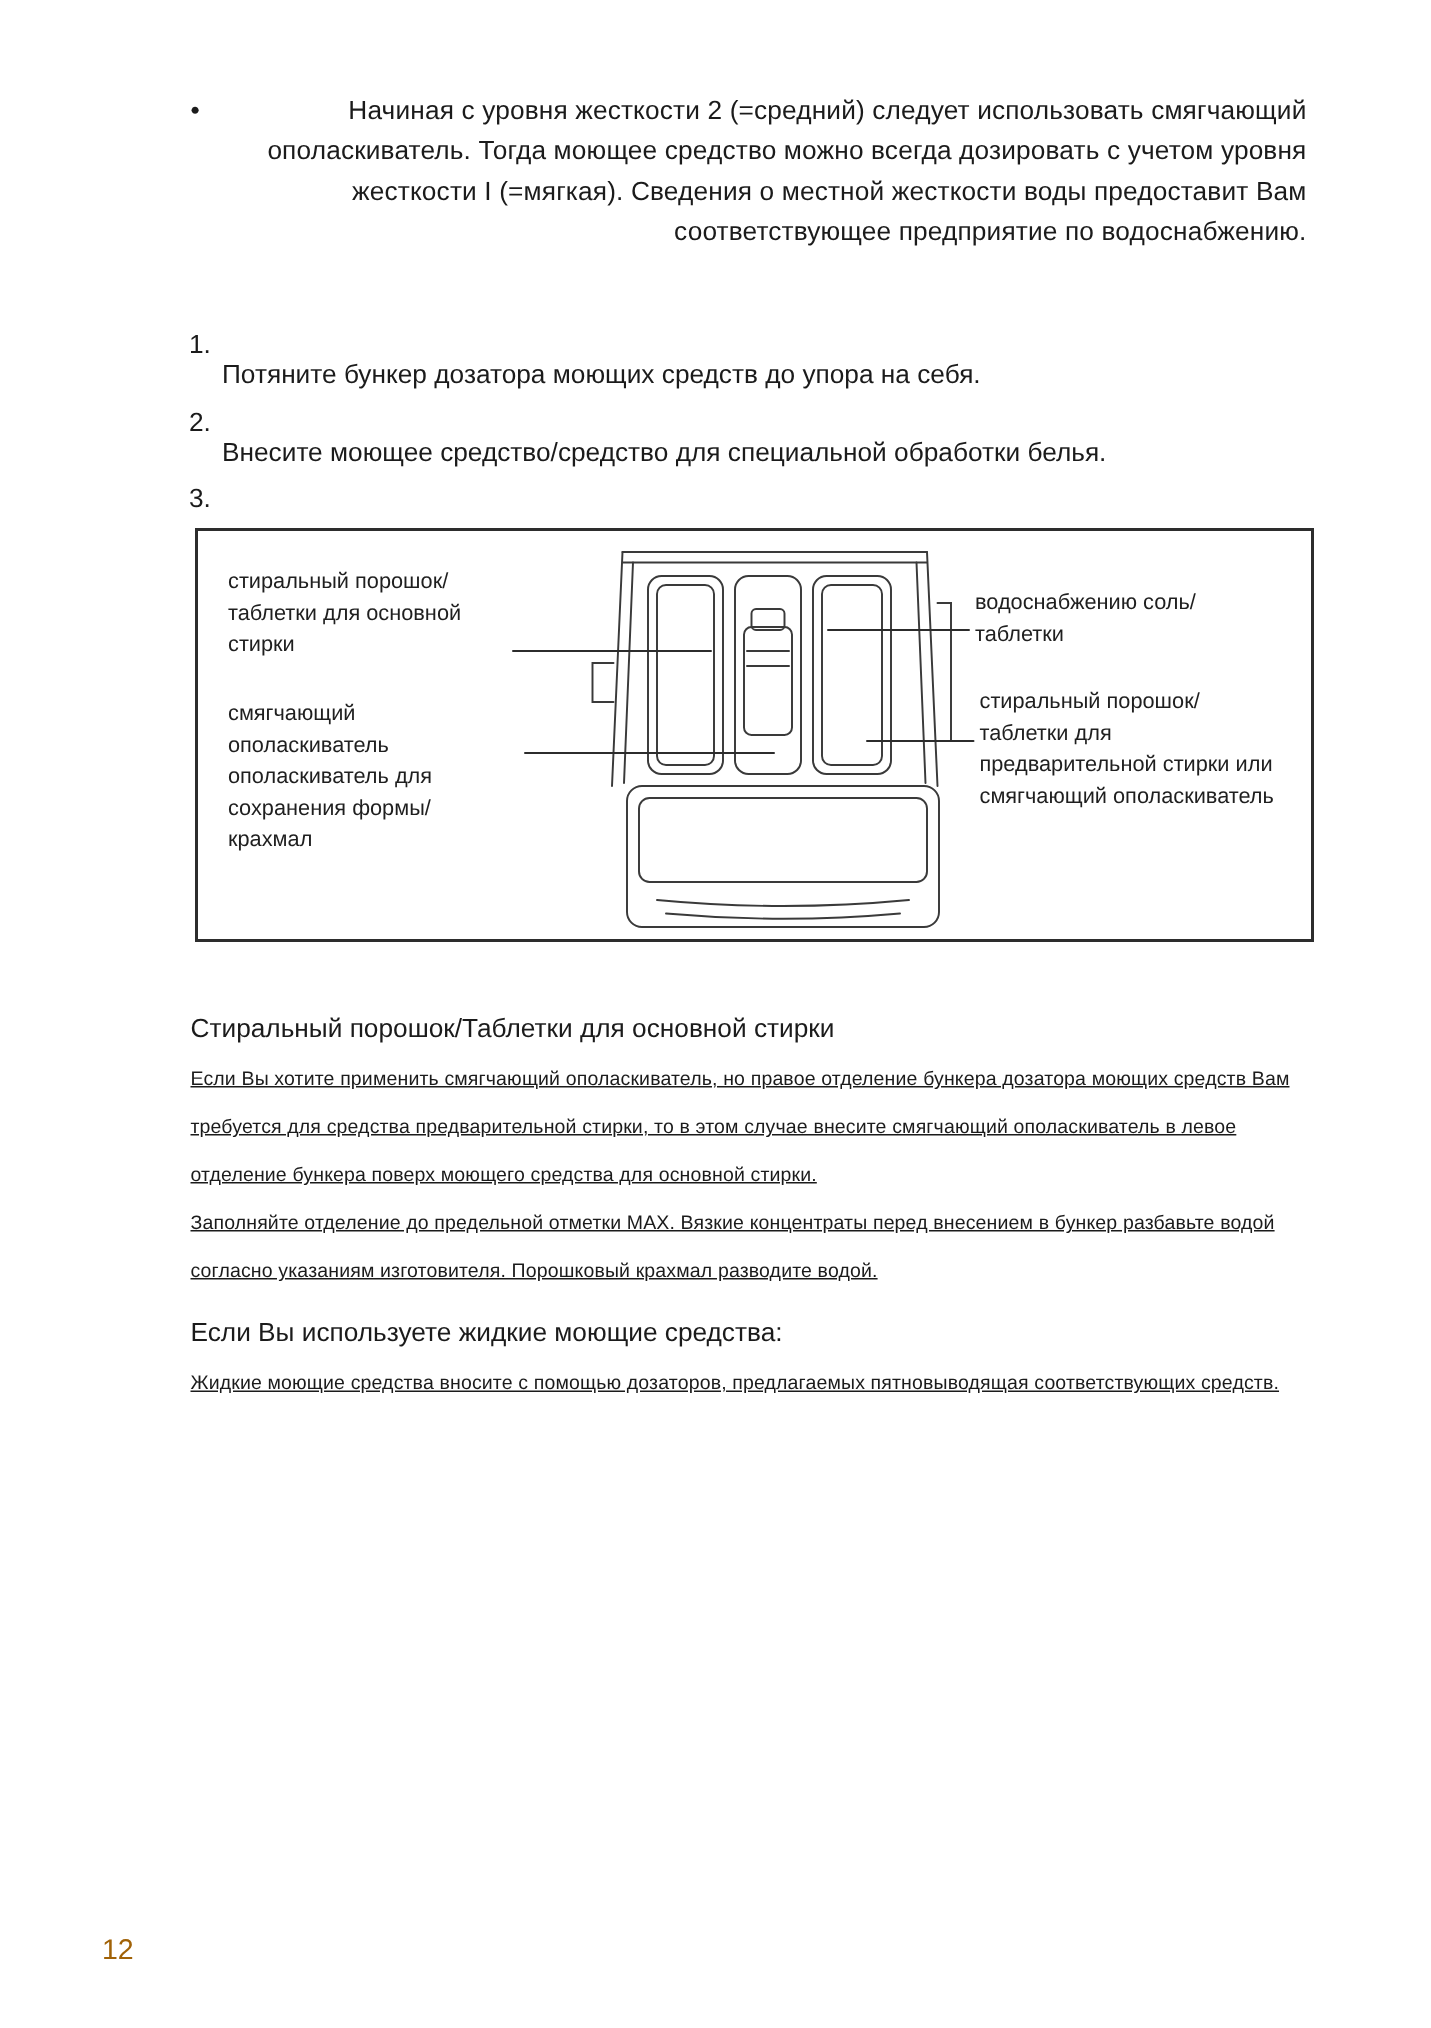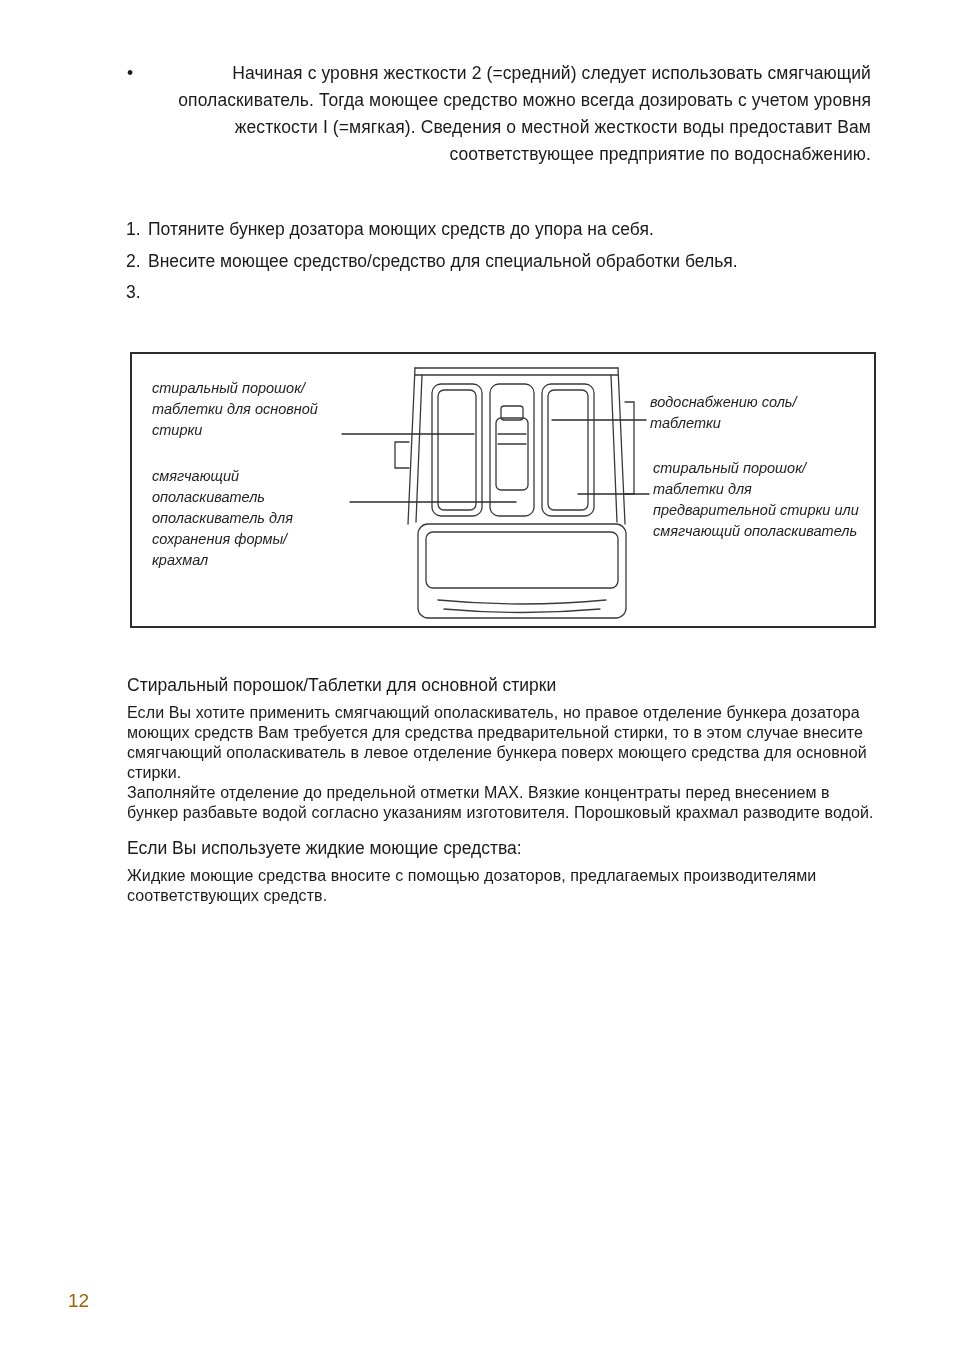--- a/index.html
+++ b/index.html
@@ -25,50 +25,49 @@
   .bullet-text {
     font-size: 17.5px; line-height: 27px;
     letter-spacing: 0.1px;
     text-align: right;
   }
 
   
   .steps-block { position: absolute; top: 216px; left: 126px; width: 760px; }
   .step { display: flex; margin-bottom: 4.5px; }
   .step-num { flex: 0 0 22px; font-size: 17.5px; line-height: 27px; }
-  .step-text { font-size: 17.5px; line-height: 27px; }
+  .step-text { font-size: 17.5px; line-height: 27px; margin-top: 20px; }
 
   
   .figure-box {
     position: absolute; top: 352px; left: 130px;
     width: 746px; height: 276px;
     border: 2px solid #2d2d2d;
     background: #fff;
   }
   .figure-box svg { position: absolute; inset: 0; }
   .fig-label {
     position: absolute;
     font-size: 14.5px; line-height: 21px;
     white-space: pre-line;
     color: #1f1f1f;
-    font-style: italic;
   }
   .fig-label.l1 { left: 20px;  top: 24px;  width: 200px; }
   .fig-label.l2 { left: 20px;  top: 112px; width: 200px; }
   .fig-label.r1 { left: 518px; top: 38px;  width: 226px; }
   .fig-label.r2 { left: 521px; top: 104px; width: 226px; }
 
   
   .sections-block { position: absolute; top: 672px; left: 127px; width: 748px; }
   .section-heading {
     font-size: 17.5px; line-height: 27px; font-weight: normal;
     margin: 12px 0 4px 0;
   }
   .section-heading.first { margin-top: 0; }
-  .section-body { font-size: 16px; line-height: 20px; letter-spacing: 0.1px; }
+  .section-body { font-size: 13px; line-height: 32px; letter-spacing: 0.1px; text-decoration: underline; }
 
   .page-number {
     position: absolute; left: 68px; top: 1290px;
     font-size: 19px; color: #a16207;
   }
 </style>
 </head>
 <body>
 
 <div class="page">
@@ -150,19 +149,19 @@
   <div class="sections-block">
     <div>
       <div class="section-heading first">Стиральный порошок/Таблетки для основной стирки</div>
       <div class="section-body">Если Вы хотите применить смягчающий ополаскиватель, но правое отделение бункера дозатора моющих средств Вам требуется для средства предварительной стирки, то в этом случае внесите смягчающий ополаскиватель в левое отделение бункера поверх моющего средства для основной стирки.</div>
     </div>
     <div>
       <div class="section-body">Заполняйте отделение до предельной отметки MAX. Вязкие концентраты перед внесением в бункер разбавьте водой согласно указаниям изготовителя. Порошковый крахмал разводите водой.</div>
     </div>
     <div>
       <div class="section-heading">Если Вы используете жидкие моющие средства:</div>
-      <div class="section-body">Жидкие моющие средства вносите с помощью дозаторов, предлагаемых производителями соответствующих средств.</div>
+      <div class="section-body">Жидкие моющие средства вносите с помощью дозаторов, предлагаемых пятновыводящая соответствующих средств.</div>
     </div>
   </div>
 
   <div class="page-number">12</div>
 
 </div>
 
 </body></html>

